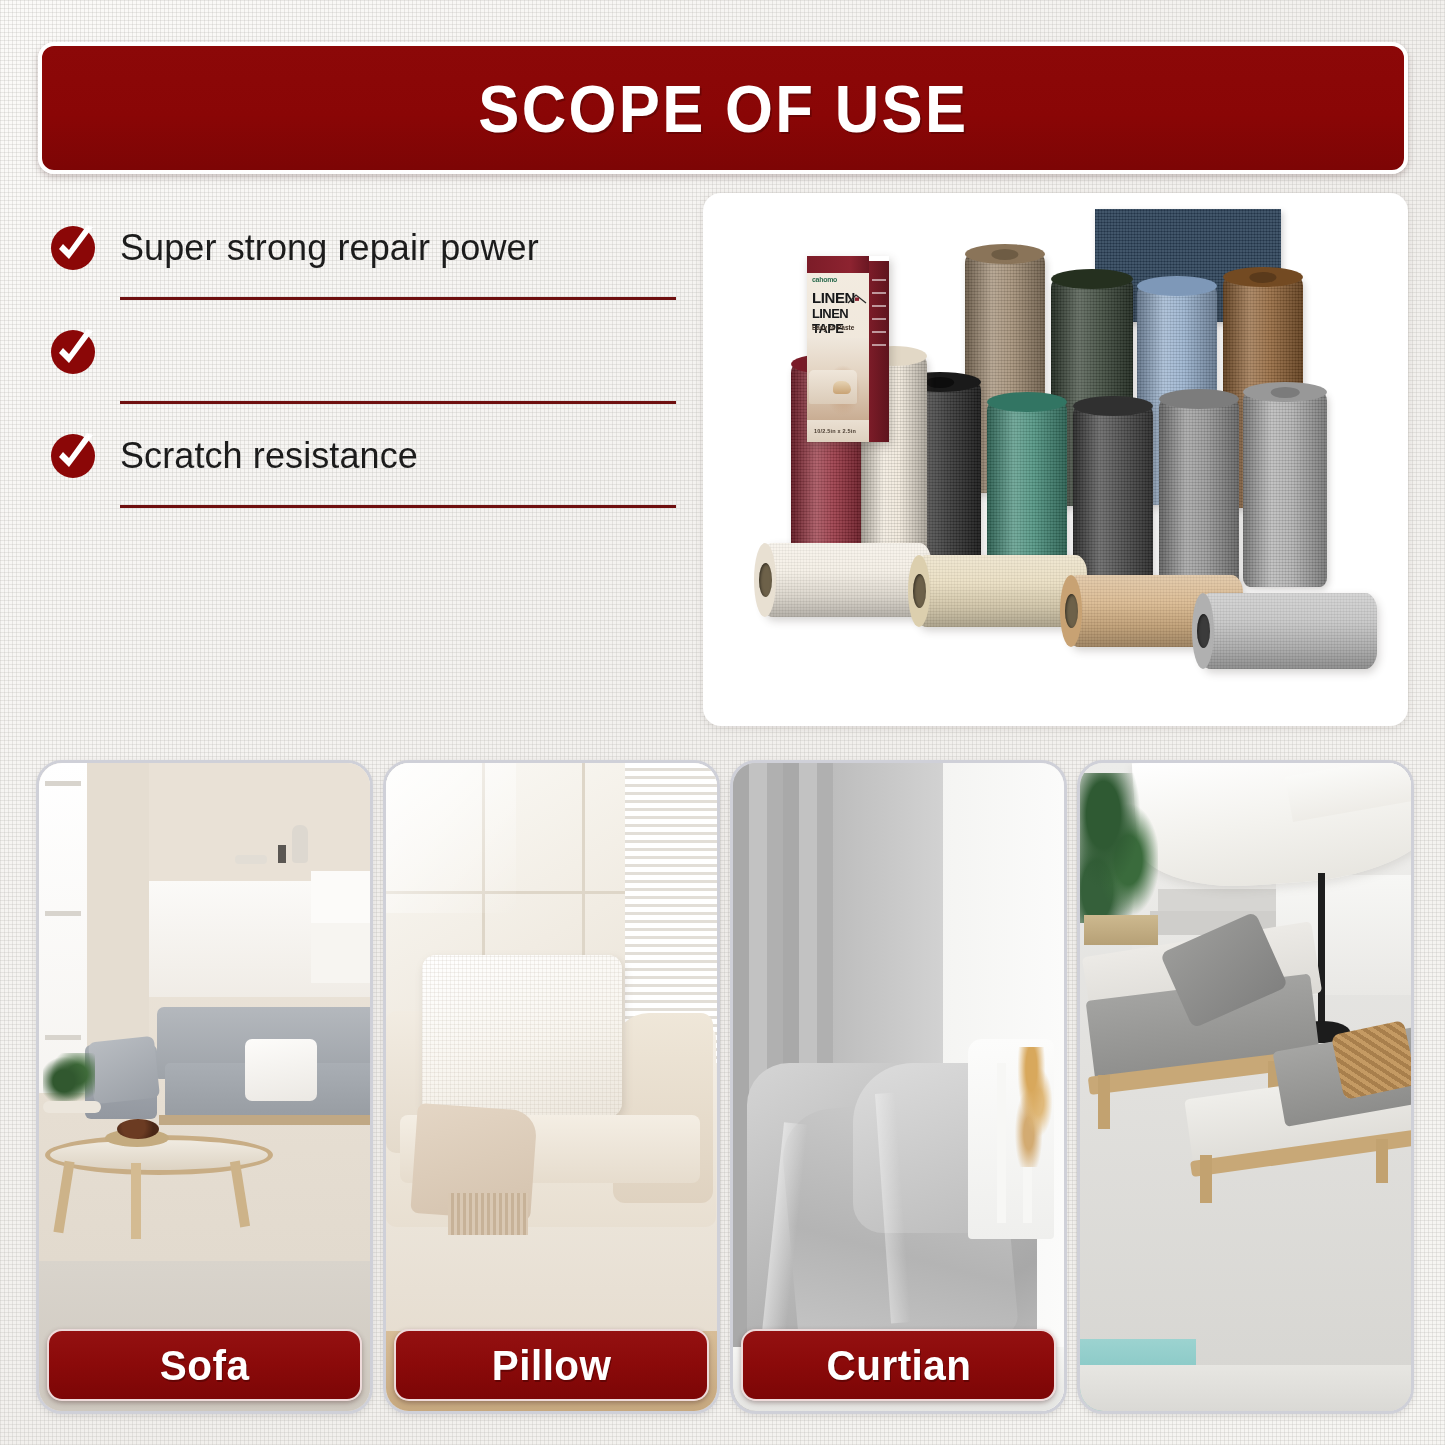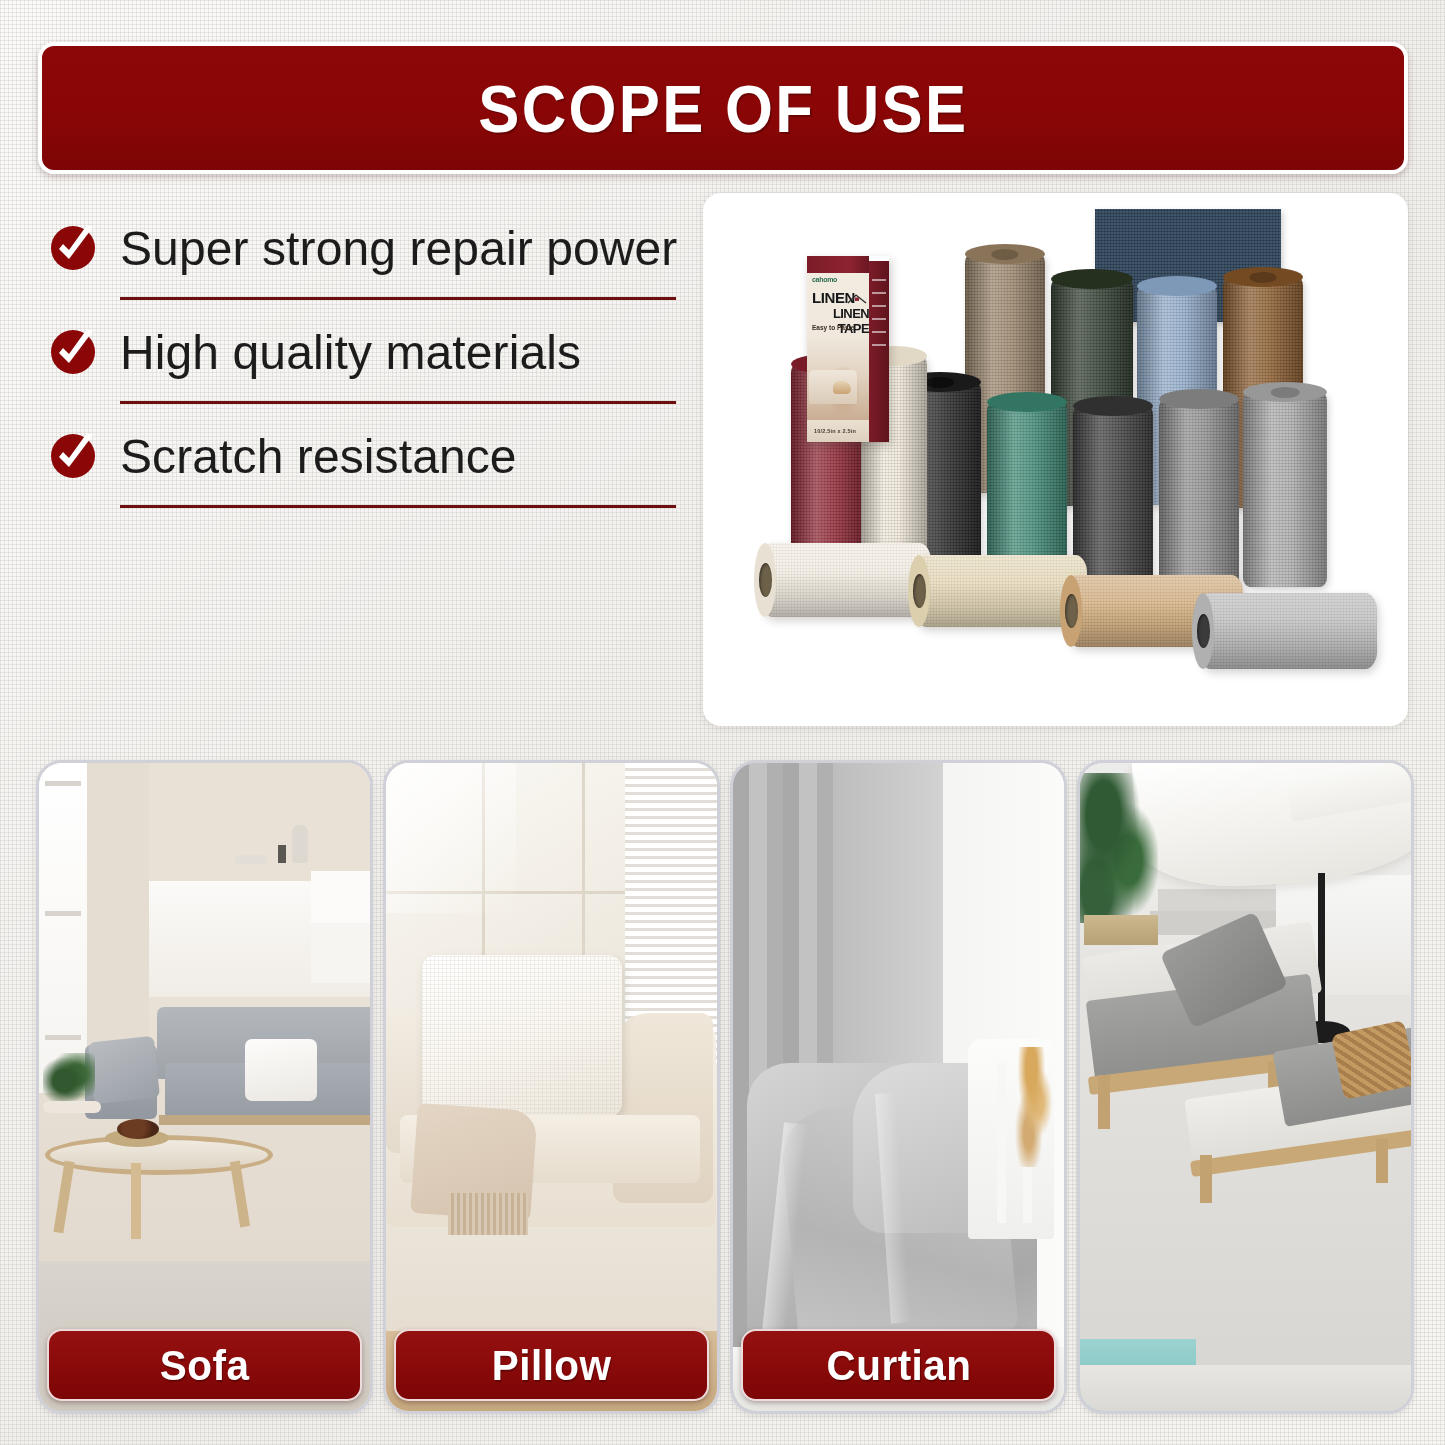--- a/index.html
+++ b/index.html
@@ -75,21 +75,21 @@
     position: relative;
     width: 46px;
     height: 46px;
     flex: 0 0 46px;
     margin-left: 6px;
     margin-right: 24px;
   }
   .check-icon svg { display: block; width: 46px; height: 46px; overflow: visible; }
 
   .feature-label {
-    font-size: 48px;
+    font-size: 36px;
     color: #1c1c1c;
     font-family: "Liberation Sans Narrow", "Liberation Sans", sans-serif;
     letter-spacing: 0.1px;
     white-space: nowrap;
   }
   .divider {
     position: absolute;
     left: 76px;
     width: 556px;
     height: 3px;
@@ -164,21 +164,20 @@
     position: absolute;
     box-shadow: 2px 3px 6px rgba(60,55,55,0.24);
   }
 
   
   .prod-box {
     position: absolute;
     left: 104px; top: 63px;
     width: 82px; height: 186px;
     box-shadow: 2px 4px 9px rgba(70,60,55,0.28);
-    text-align: right;
   }
   .box-face {
     position: absolute; left: 0; top: 0; width: 62px; height: 186px;
     background: linear-gradient(180deg, #f3ece1 0%, #efe6da 62%, #e7dccd 100%);
     overflow: hidden;
   }
   .box-side {
     position: absolute; left: 62px; top: 5px; width: 20px; height: 181px;
     background: linear-gradient(90deg, #7c1c28 0%, #5e141d 100%);
   }
@@ -308,21 +307,20 @@
     </div>
 
 
     <div class="feature-row">
       <div class="check-icon">
         <svg viewBox="0 0 46 46">
           <circle cx="23" cy="23" r="22" fill="#8B0707"></circle>
           <path d="M9 24 L19 34 L43 2 L37 0 L19 25 L13 19 Z" fill="#FFFFFF"></path>
         </svg>
       </div>
-      <div class="feature-label">High quality materials</div>
       <div class="divider"></div>
     </div>
 
     <div class="feature-row">
       <div class="check-icon">
         <svg viewBox="0 0 46 46">
           <circle cx="23" cy="23" r="22" fill="#8B0707"></circle>
           <path d="M9 24 L19 34 L43 2 L37 0 L19 25 L13 19 Z" fill="#FFFFFF"></path>
         </svg>
       </div>

